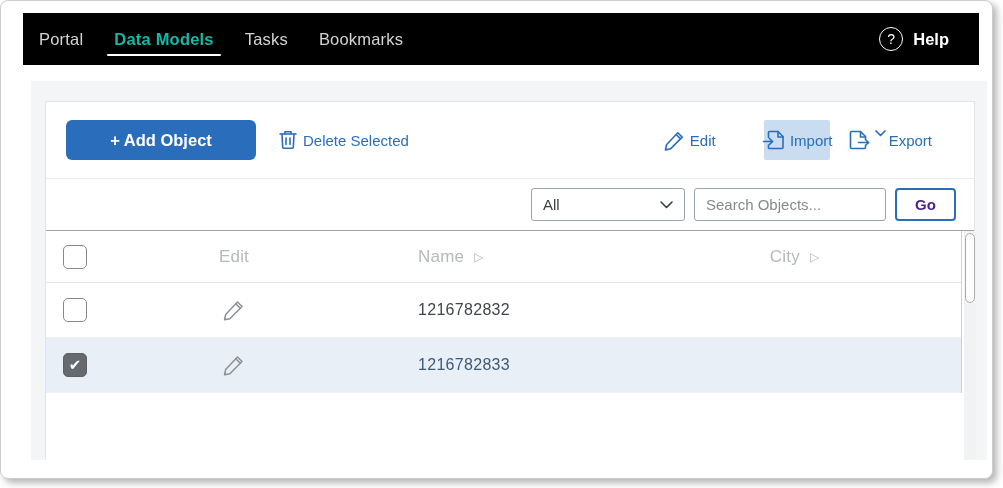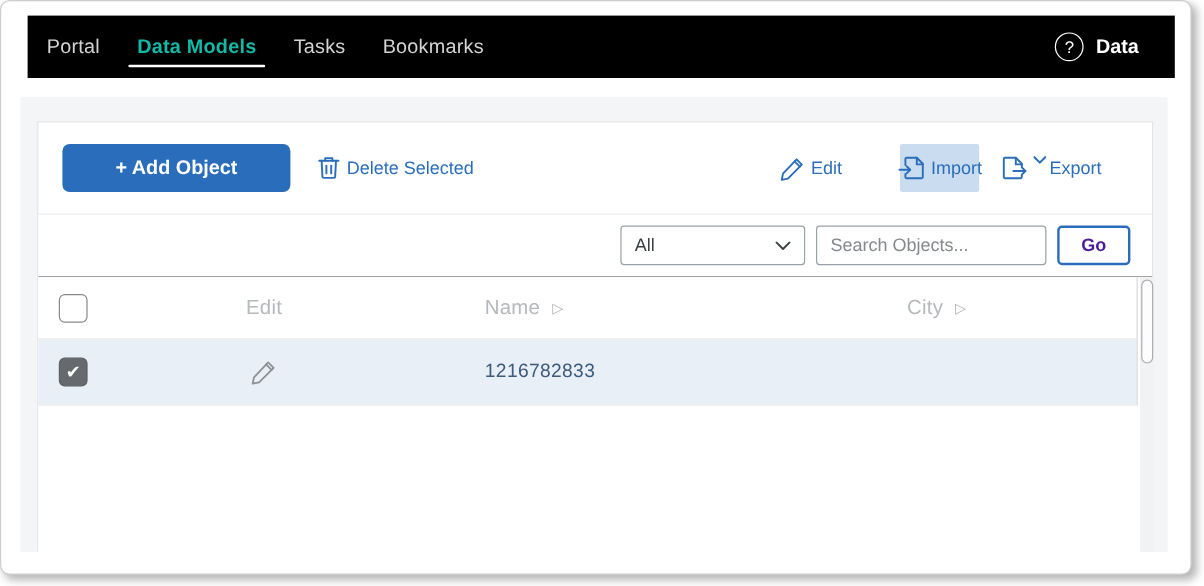--- a/index.html
+++ b/index.html
@@ -41,21 +41,21 @@
   }
   .help-circle {
     width: 24px; height: 24px; border: 1.7px solid #fff; border-radius: 50%;
     display: flex; align-items: center; justify-content: center;
     font-size: 14px; color: #fff; font-weight: 400;
   }
   .help-label { font-size: 16.5px; font-weight: bold; }
 
   
   .content {
-    position: absolute; left: 16px; top: 80px;
+    position: absolute; left: 30px; top: 80px;
     width: 956px; height: 379px;
     background: #f4f5f7;
     text-decoration: underline;
   }
   .panel {
     position: absolute; left: 14px; top: 20px;
     width: 930px; height: 358px;
     background: #fff;
     border: 1px solid #e2e3e5;
   }
@@ -166,21 +166,21 @@
 
 <div class="card">
 
   <div class="navbar">
     <a class="nav-item">Portal</a>
     <a class="nav-item active">Data Models</a>
     <a class="nav-item">Tasks</a>
     <a class="nav-item">Bookmarks</a>
     <div class="nav-help">
       <span class="help-circle">?</span>
-      <span class="help-label">Data</span>
+      <span class="help-label">Help</span>
     </div>
   </div>
 
   <div class="content">
     <div class="panel">
 
       <div class="toolbar">
         <button class="btn-primary">+ Add Object</button>
 
         <div class="tool-btn tb-delete">
@@ -264,34 +264,53 @@
             <div class="cell c-name">
               <span class="th-label">Name</span>
               <span class="sort-glyph">▷</span>
             </div>
             <div class="cell c-city">
               <span class="th-label">City</span>
               <span class="sort-glyph">▷</span>
             </div>
           </div>
 
-
-          <div class="trow body-row selected">
+          <div class="trow body-row">
             <div class="cell c-check">
-              <span class="checkbox checked"></span>
+              <span class="checkbox"></span>
             </div>
             <div class="cell c-edit">
               <span>
                 <svg width="26" height="26" viewBox="0 0 24 24" fill="none" stroke="#8d9196" stroke-width="1.4" stroke-linecap="round" stroke-linejoin="round">
                   <path d="M15.2 4.6l4.2 4.2L8.2 20 3.3 21l1-4.9L15.2 4.6z"></path>
                     <path d="M13.6 6.2l4.2 4.2"></path>
                 </svg>
               </span>
             </div>
             <div class="cell c-name">
+              <span class="name-val">1216782832</span>
+            </div>
+            <div class="cell c-city">
+              <span class="name-val"></span>
+            </div>
+          </div>
+
+          <div class="trow body-row selected">
+            <div class="cell c-check">
+              <span class="checkbox checked"></span>
+            </div>
+            <div class="cell c-edit">
+              <span>
+                <svg width="26" height="26" viewBox="0 0 24 24" fill="none" stroke="#8d9196" stroke-width="1.4" stroke-linecap="round" stroke-linejoin="round">
+                  <path d="M15.2 4.6l4.2 4.2L8.2 20 3.3 21l1-4.9L15.2 4.6z"></path>
+                    <path d="M13.6 6.2l4.2 4.2"></path>
+                </svg>
+              </span>
+            </div>
+            <div class="cell c-name">
               <span class="name-val">1216782833</span>
             </div>
             <div class="cell c-city">
               <span class="name-val"></span>
             </div>
           </div>
 
 
         </div>
 

